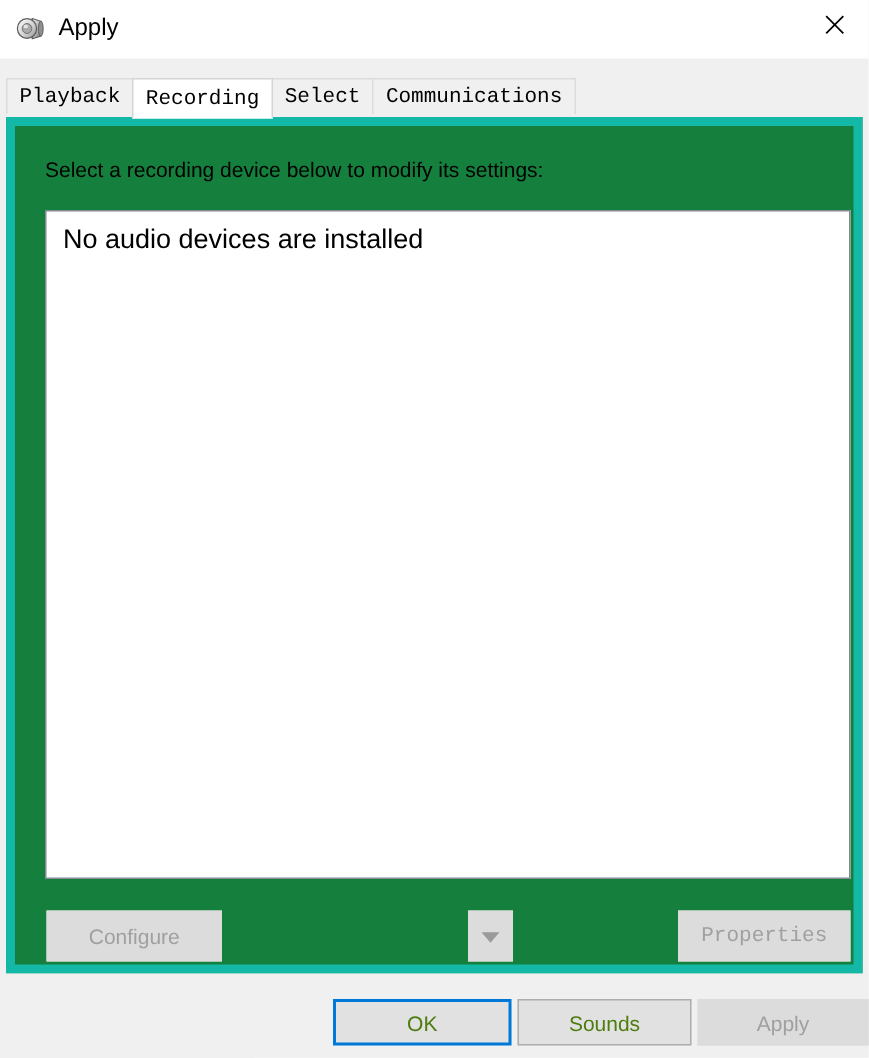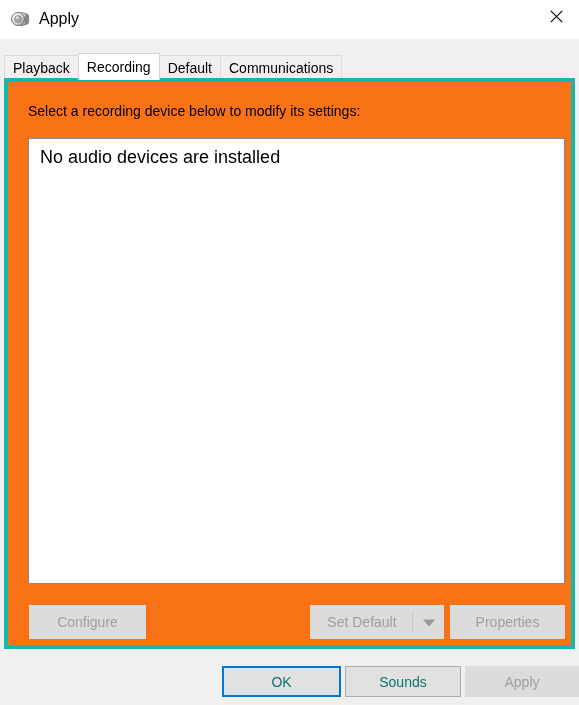--- a/index.html
+++ b/index.html
@@ -59,21 +59,21 @@
   }
 
   
   .tabstrip {
     position: absolute;
     left: 4px;
     top: 52px;
     width: 571px;
     height: 27px;
     display: flex;
-    align-items: flex-end;
+    font-family: Liberation Mono, monospace;
   }
   .tab {
     position: relative;
     height: 24px;
     box-sizing: border-box;
     padding: 0 8px;
     display: flex;
     align-items: center;
     justify-content: center;
     background: #f0f0f0;
@@ -95,22 +95,22 @@
   }
 
   
   .tabpanel {
     position: absolute;
     left: 4px;
     top: 78px;
     width: 571px;
     height: 571px;
     box-sizing: border-box;
-    background: #f97316;
-    border: 4px solid #14b8a6;
+    background: #15803d;
+    border: 6px solid #14b8a6;
   }
 
   .panel-label {
     position: absolute;
     left: 20px;
     top: 21px;
     font-size: 14px;
     color: #000000;
     white-space: nowrap;
   }
@@ -136,21 +136,21 @@
     white-space: nowrap;
   }
 
   
   .btn {
     box-sizing: border-box;
     background: #e1e1e1;
     border: 1px solid #adadad;
     font-family: "Liberation Sans", sans-serif;
     font-size: 14px;
-    color: #0f766e;
+    color: #4d7c0f;
     display: flex;
     align-items: center;
     justify-content: center;
     padding: 0;
     cursor: default;
     white-space: nowrap;
   }
   .btn.disabled {
     background: #dcdcdc;
     border: 1px solid #dcdcdc;
@@ -194,20 +194,21 @@
     width: 30px;
     height: 34px;
     border-left: none;
   }
   .btn-properties {
     position: absolute;
     left: 442px;
     top: 523px;
     width: 115px;
     height: 34px;
+    font-family: Liberation Mono, monospace;
   }
 
   
   .footer {
     position: absolute;
     left: 0;
     top: 649px;
     width: 579px;
     height: 56px;
     background: #f0f0f0;
@@ -272,44 +273,40 @@
 </div>
 
 <div class="tabstrip">
   <div class="tab">
     <span>Playback</span>
   </div>
   <div class="tab active">
     <span>Recording</span>
   </div>
   <div class="tab">
-    <span>Default</span>
+    <span>Select</span>
   </div>
   <div class="tab">
     <span>Communications</span>
   </div>
 </div>
 
 <div class="tabpanel">
 
   <div class="panel-label">Select a recording device below to modify its settings:</div>
 
   <div class="devicelist">
     <div class="devicelist-empty">No audio devices are installed</div>
   </div>
 
   <div class="btn disabled btn-configure">
     <span>Configure</span>
   </div>
 
   <div class="split-wrap">
-    <div class="btn disabled btn-setdefault">
-      <span>Set Default</span>
-      <span class="split-divider"></span>
-    </div>
     <div class="btn disabled btn-setdefault-arrow">
       <span>
         <svg width="12" height="8" viewBox="0 0 12 8" xmlns="http://www.w3.org/2000/svg">
           <polygon points="0,0.5 12,0.5 6,7.5" fill="#9a9a9a"></polygon>
         </svg>
       </span>
     </div>
   </div>
 
   <div class="btn disabled btn-properties">

